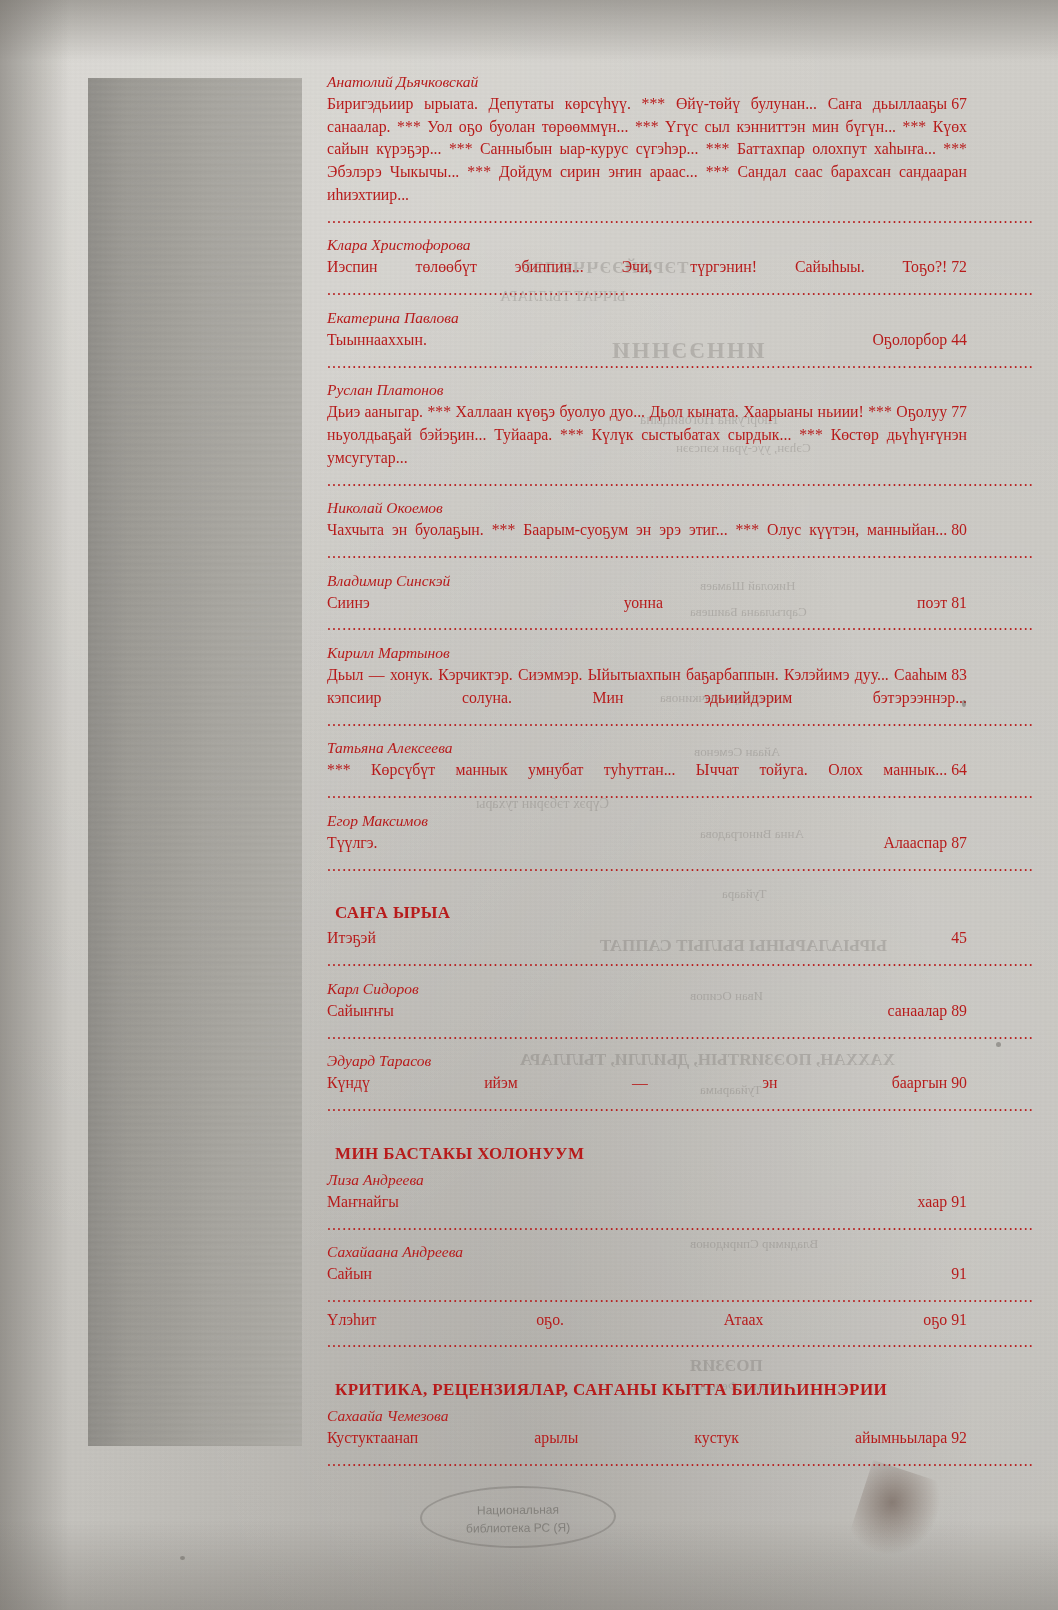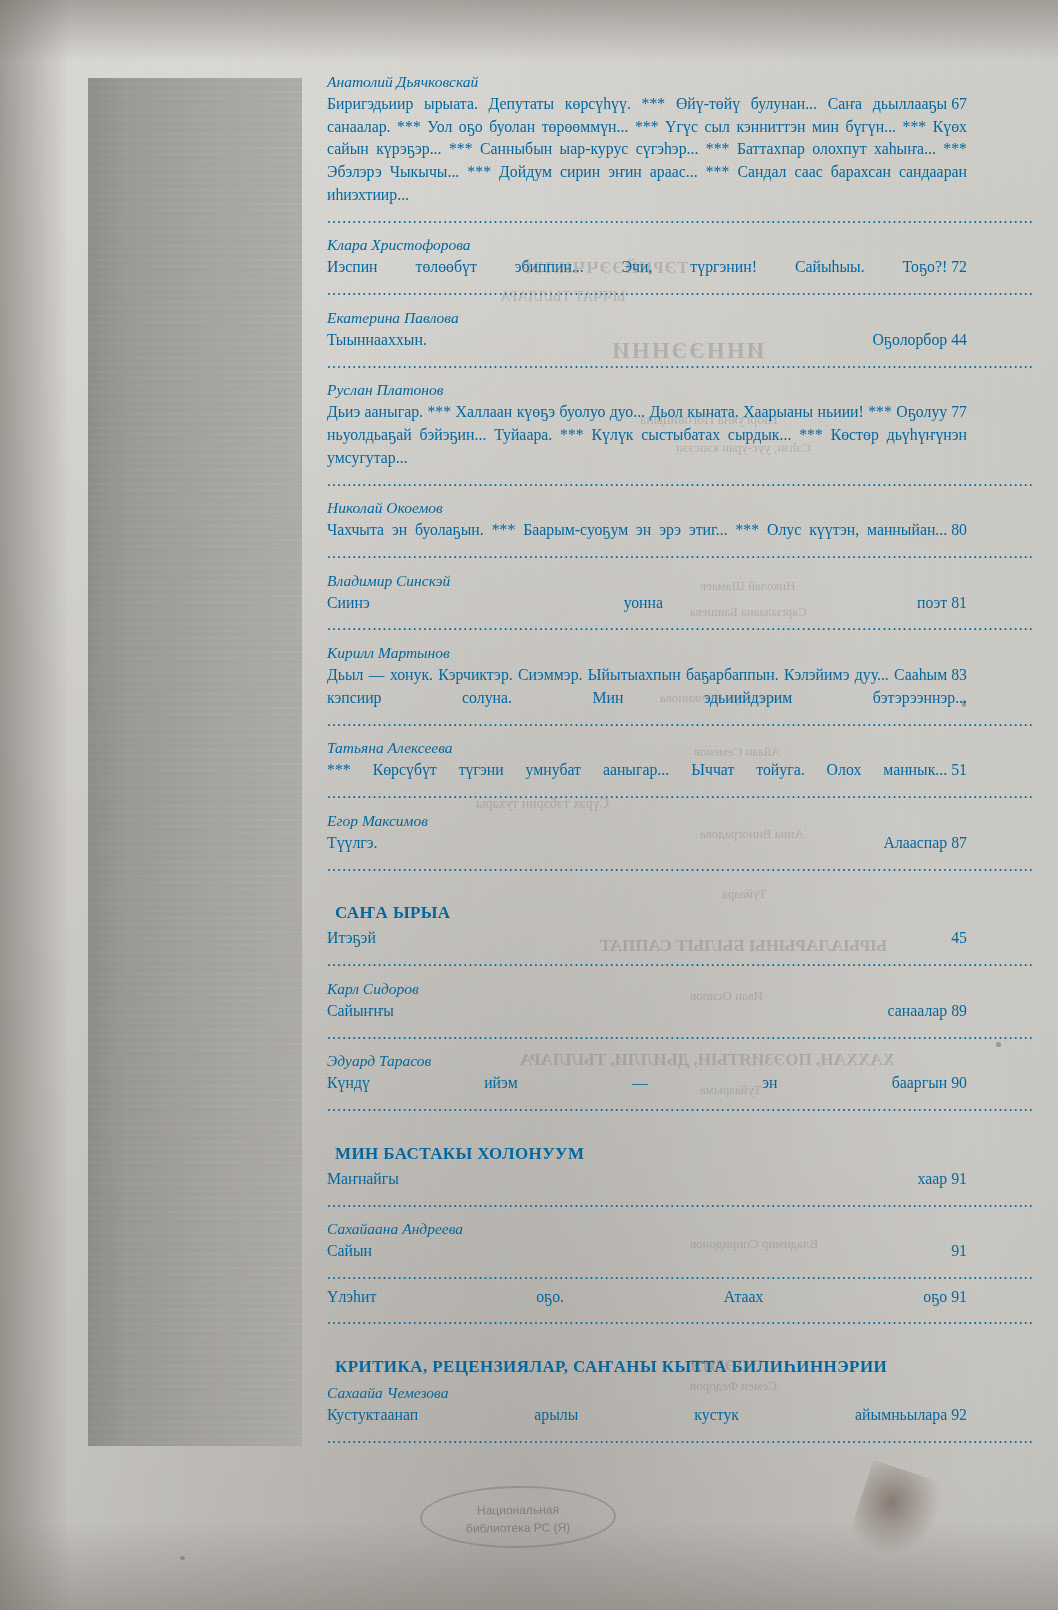--- a/index.html
+++ b/index.html
@@ -78,21 +78,21 @@
     pointer-events: none;
     user-select: none;
   }
 
   
   .content {
     position: absolute;
     left: 327px;
     top: 66px;
     width: 640px;
-    color: #0369a1;
+    color: #b91c1c;
   }
 
   .author {
     font-style: italic;
     font-size: 15.5px;
     line-height: 1.42;
     margin-top: 5px;
   }
   .entry {
     font-size: 15.8px;
@@ -195,30 +195,31 @@
     <div class="entry"><span class="pg">44</span><span class="txt">Тыыннааххын. Оҕолорбор</span><span class="dots"> ............................................................................................................................................</span></div>
     <div class="author">Руслан Платонов</div>
     <div class="entry"><span class="pg">77</span><span class="txt">Дьиэ ааныгар. *** Халлаан күөҕэ буолуо дуо... Дьол кыната. Хаарыаны ньиии! *** Оҕолуу ньуолдьаҕай бэйэҕин... Туйаара. *** Күлүк сыстыбатах сырдык... *** Көстөр дьүһүҥүнэн умсугутар...</span><span class="dots"> ............................................................................................................................................</span></div>
     <div class="author">Николай Окоемов</div>
     <div class="entry"><span class="pg">80</span><span class="txt">Чахчыта эн буолаҕын. *** Баарым-суоҕум эн эрэ этиг... *** Олус күүтэн, манныйан...</span><span class="dots"> ............................................................................................................................................</span></div>
     <div class="author">Владимир Синскэй</div>
     <div class="entry"><span class="pg">81</span><span class="txt">Сиинэ уонна поэт</span><span class="dots"> ............................................................................................................................................</span></div>
     <div class="author">Кирилл Мартынов</div>
     <div class="entry"><span class="pg">83</span><span class="txt">Дьыл — хонук. Кэрчиктэр. Сиэммэр. Ыйытыахпын баҕарбаппын. Кэлэйимэ дуу... Сааһым кэпсиир солуна. Мин эдьиийдэрим бэтэрээннэр...</span><span class="dots"> ............................................................................................................................................</span></div>
     <div class="author">Татьяна Алексеева</div>
-    <div class="entry"><span class="pg">51</span><span class="txt">*** Көрсүбүт түгэни умнубат ааныгар... Ыччат тойуга. Олох маннык...</span><span class="dots"> ............................................................................................................................................</span></div>
+    <div class="entry"><span class="pg">64</span><span class="txt">*** Көрсүбүт маннык умнубат туһуттан... Ыччат тойуга. Олох маннык...</span><span class="dots"> ............................................................................................................................................</span></div>
     <div class="author">Егор Максимов</div>
     <div class="entry"><span class="pg">87</span><span class="txt">Түүлгэ. Алааспар</span><span class="dots"> ............................................................................................................................................</span></div>
     <div class="section-title">САҤА ЫРЫА</div>
     <div class="entry"><span class="pg">45</span><span class="txt">Итэҕэй</span><span class="dots"> ............................................................................................................................................</span></div>
     <div class="author">Карл Сидоров</div>
     <div class="entry"><span class="pg">89</span><span class="txt">Сайыҥҥы санаалар</span><span class="dots"> ............................................................................................................................................</span></div>
     <div class="author">Эдуард Тарасов</div>
     <div class="entry"><span class="pg">90</span><span class="txt">Күндү ийэм — эн бааргын</span><span class="dots"> ............................................................................................................................................</span></div>
     <div class="section-title">МИН БАСТАКЫ ХОЛОНУУМ</div>
+    <div class="author">Лиза Андреева</div>
     <div class="entry"><span class="pg">91</span><span class="txt">Маҥнайгы хаар</span><span class="dots"> ............................................................................................................................................</span></div>
     <div class="author">Сахайаана Андреева</div>
     <div class="entry"><span class="pg">91</span><span class="txt">Сайын</span><span class="dots"> ............................................................................................................................................</span></div>
     <div class="entry"><span class="pg">91</span><span class="txt">Үлэһит оҕо. Атаах оҕо</span><span class="dots"> ............................................................................................................................................</span></div>
     <div class="section-title">КРИТИКА, РЕЦЕНЗИЯЛАР, САҤАНЫ КЫТТА БИЛИҺИННЭРИИ</div>
     <div class="author">Сахаайа Чемезова</div>
     <div class="entry"><span class="pg">92</span><span class="txt">Кустуктаанап  арылы  кустук  айымньылара</span><span class="dots"> ............................................................................................................................................</span></div>
   </div>
 
 <div class="stamp">

